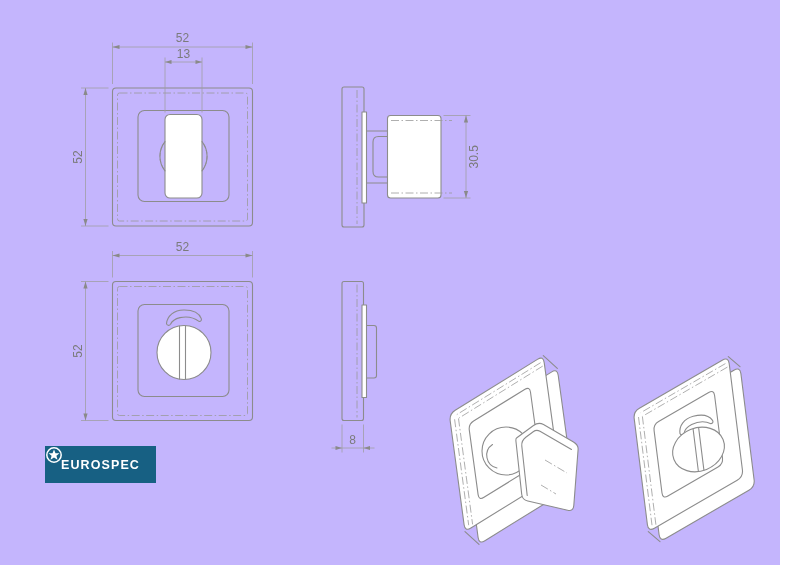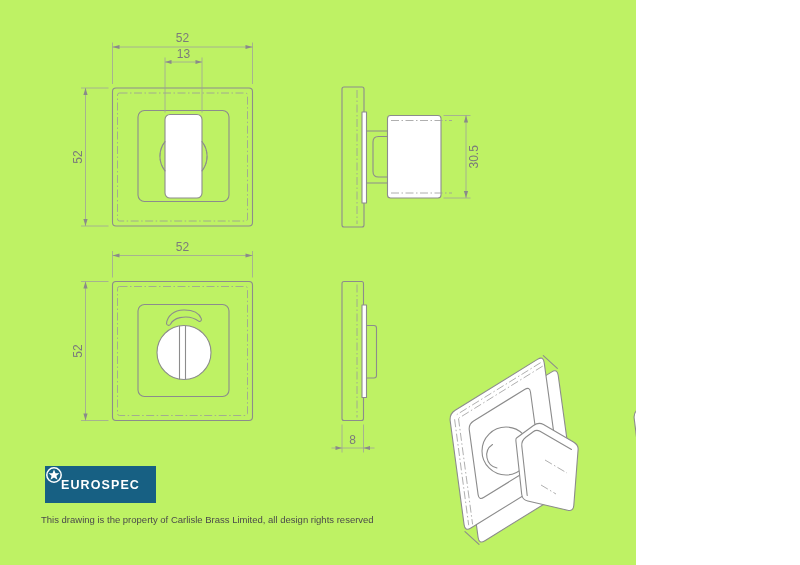--- a/index.html
+++ b/index.html
@@ -1,29 +1,29 @@
 <!DOCTYPE html>
 <html><head>
 <meta charset="utf-8">
 <style>
   html,body{margin:0;padding:0;background:#fff;}
-  .canvas{position:relative;width:636px;height:565px;background:#bef264;overflow:hidden;
+  .canvas{position:relative;width:780px;height:565px;background:#c4b5fd;overflow:hidden;
           font-family:"Liberation Sans",sans-serif;}
   svg{position:absolute;left:0;top:0;}
   
   .ln  {fill:none;stroke:#8c8c8c;stroke-width:1.1;stroke-linecap:round;stroke-linejoin:round;}
   .lnf {fill:#ffffff;stroke:#8c8c8c;stroke-width:1.1;stroke-linejoin:round;}
   .cl  {fill:none;stroke:#9a9a9a;stroke-width:0.8;stroke-dasharray:8 2.5 1.5 2.5;}
   .hid {fill:none;stroke:#9a9a9a;stroke-width:0.8;stroke-dasharray:3.5 2.6;}
   .ext {fill:none;stroke:#9e9e9e;stroke-width:0.75;}
   .arw {fill:#8a8a8a;stroke:none;}
   .dim {font-family:"Liberation Sans",sans-serif;font-size:12px;fill:#7b7b7b;text-anchor:middle;}
   
   .logo{position:absolute;left:45px;top:446px;width:111px;height:37px;background:#176083;
-        display:flex;align-items:center;justify-content:center;gap:6px;margin-top:20px;}
+        display:flex;align-items:center;justify-content:center;gap:6px;}
   .logo-text{color:#ffffff;font-weight:bold;font-size:12.5px;letter-spacing:1.1px;}
   .part-number{position:absolute;left:40px;top:488px;font-size:24px;color:#2d2d2d;
                letter-spacing:1px;font-weight:400;}
   .copyright{position:absolute;left:41px;top:514px;font-size:9.5px;color:#4b4b4b;}
 </style>
 </head>
 <body>
 
 <div class="canvas">
 
@@ -133,15 +133,14 @@
   </svg>
 
   <div class="logo">
     <svg width="18" height="18" viewBox="0 0 18 18">
       <circle cx="9" cy="9" r="7.2" fill="none" stroke="#ffffff" stroke-width="1.5"></circle>
       <polygon fill="#ffffff" points="9,3.4 10.5,7.2 14.5,7.3 11.4,9.8 12.5,13.7 9,11.4 5.5,13.7 6.6,9.8 3.5,7.3 7.5,7.2"></polygon>
     </svg>
     <span class="logo-text">EUROSPEC</span>
   </div>
 
-  <div class="copyright">This drawing is the property of Carlisle Brass Limited, all design rights reserved</div>
 
 </div>
 
 </body></html>

